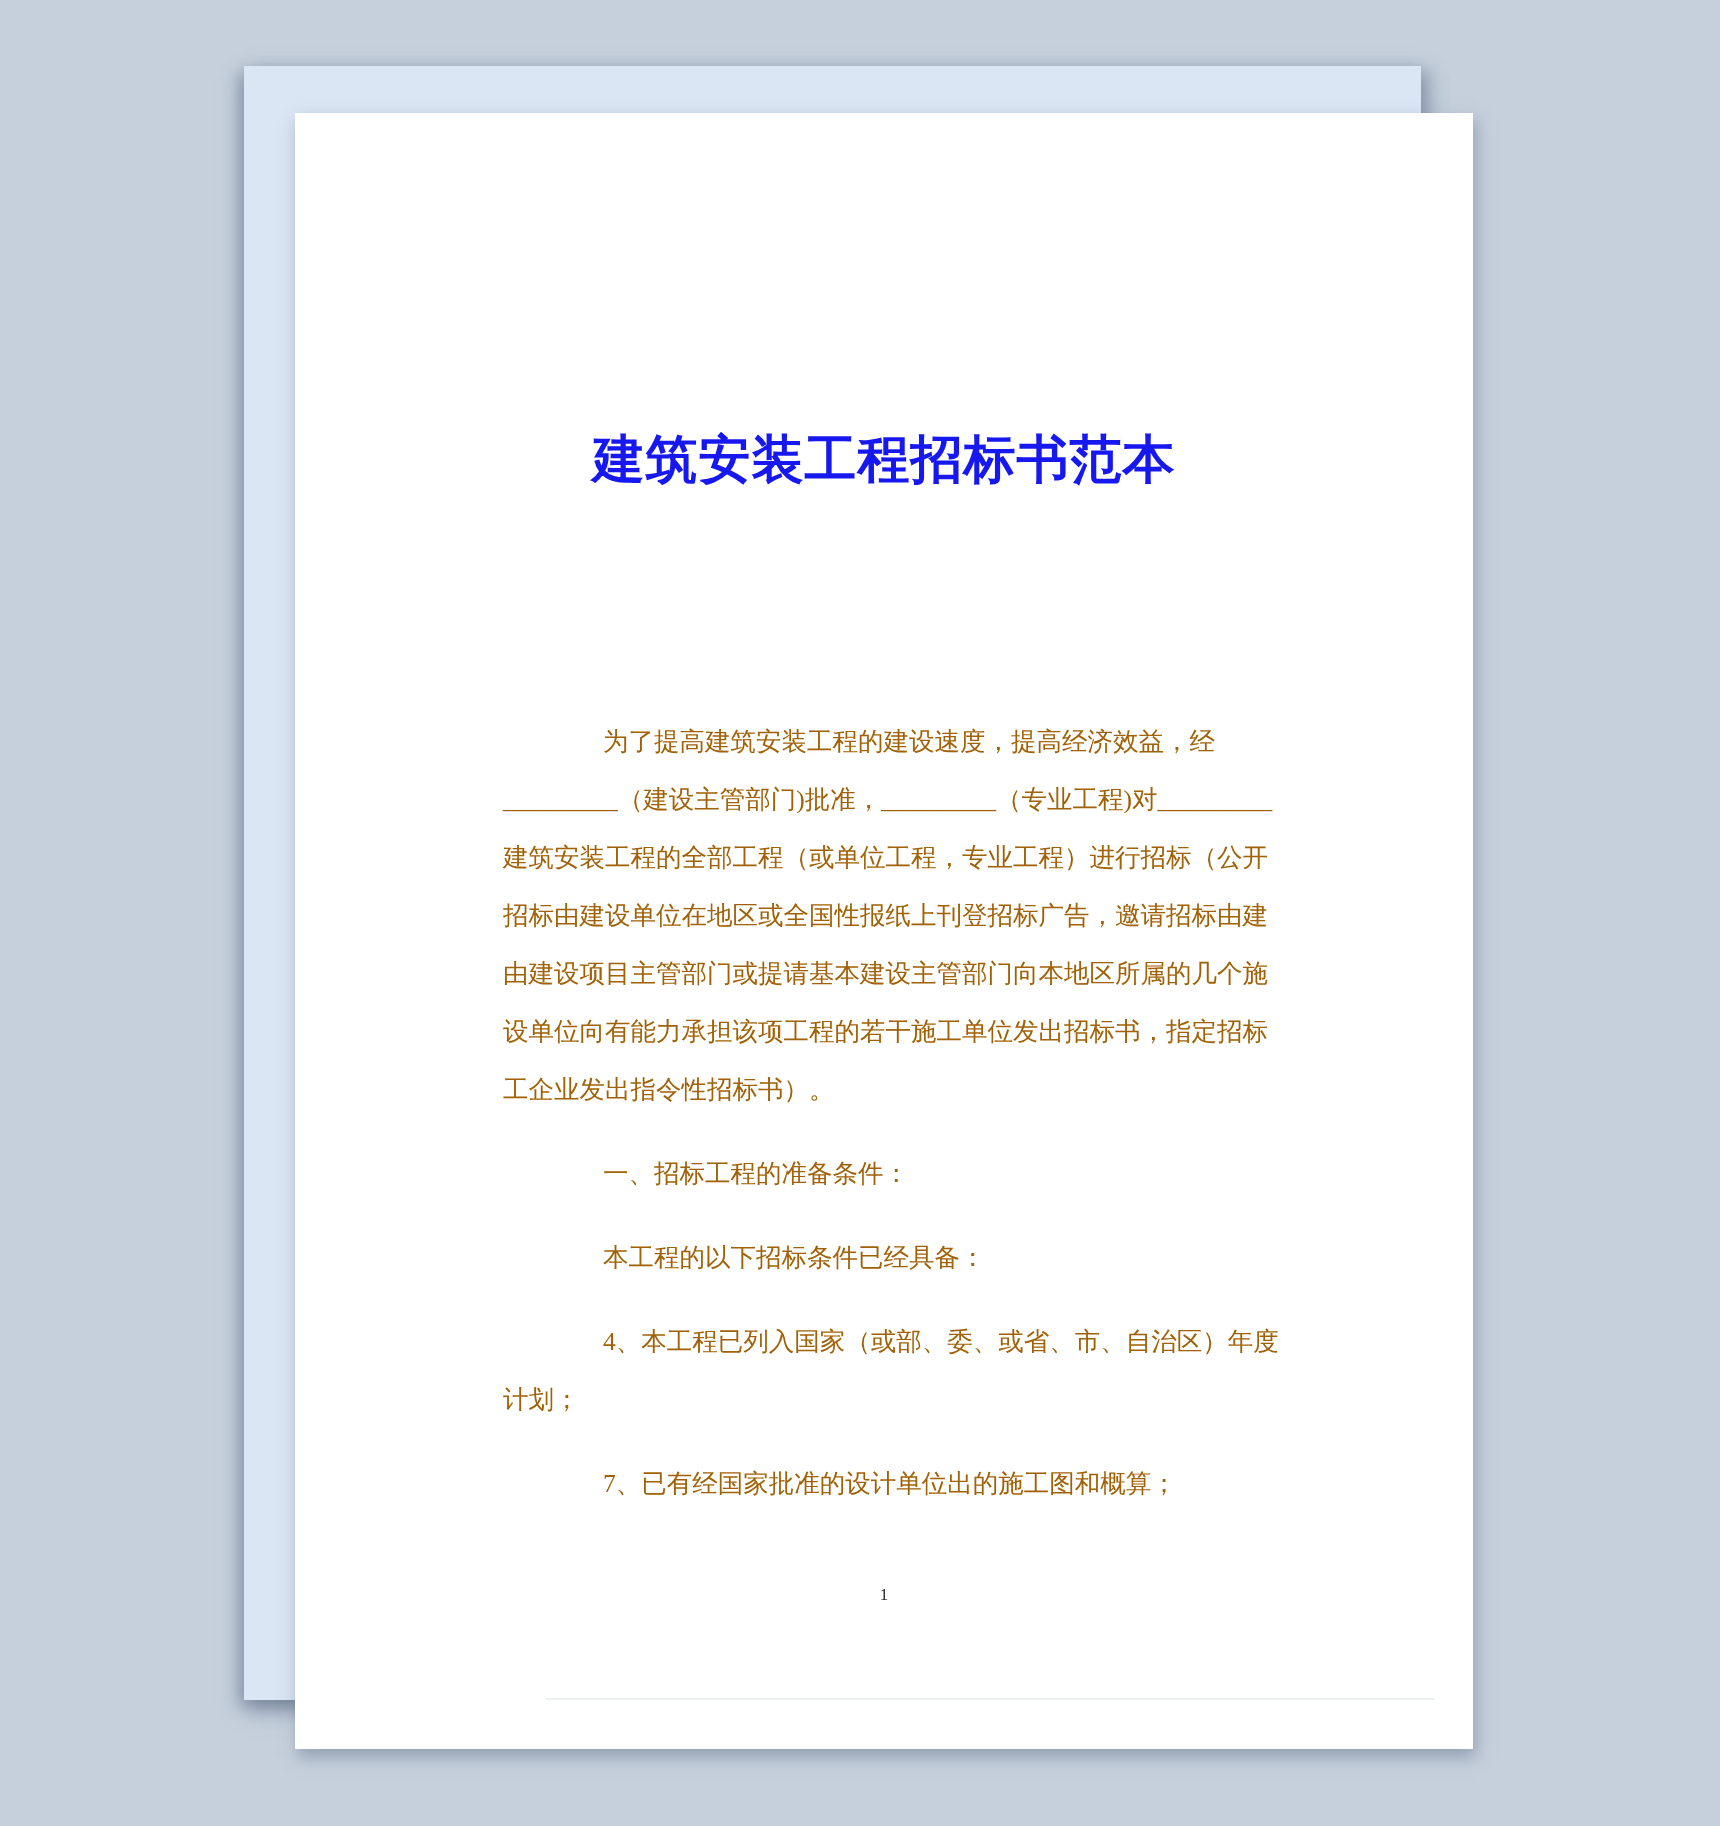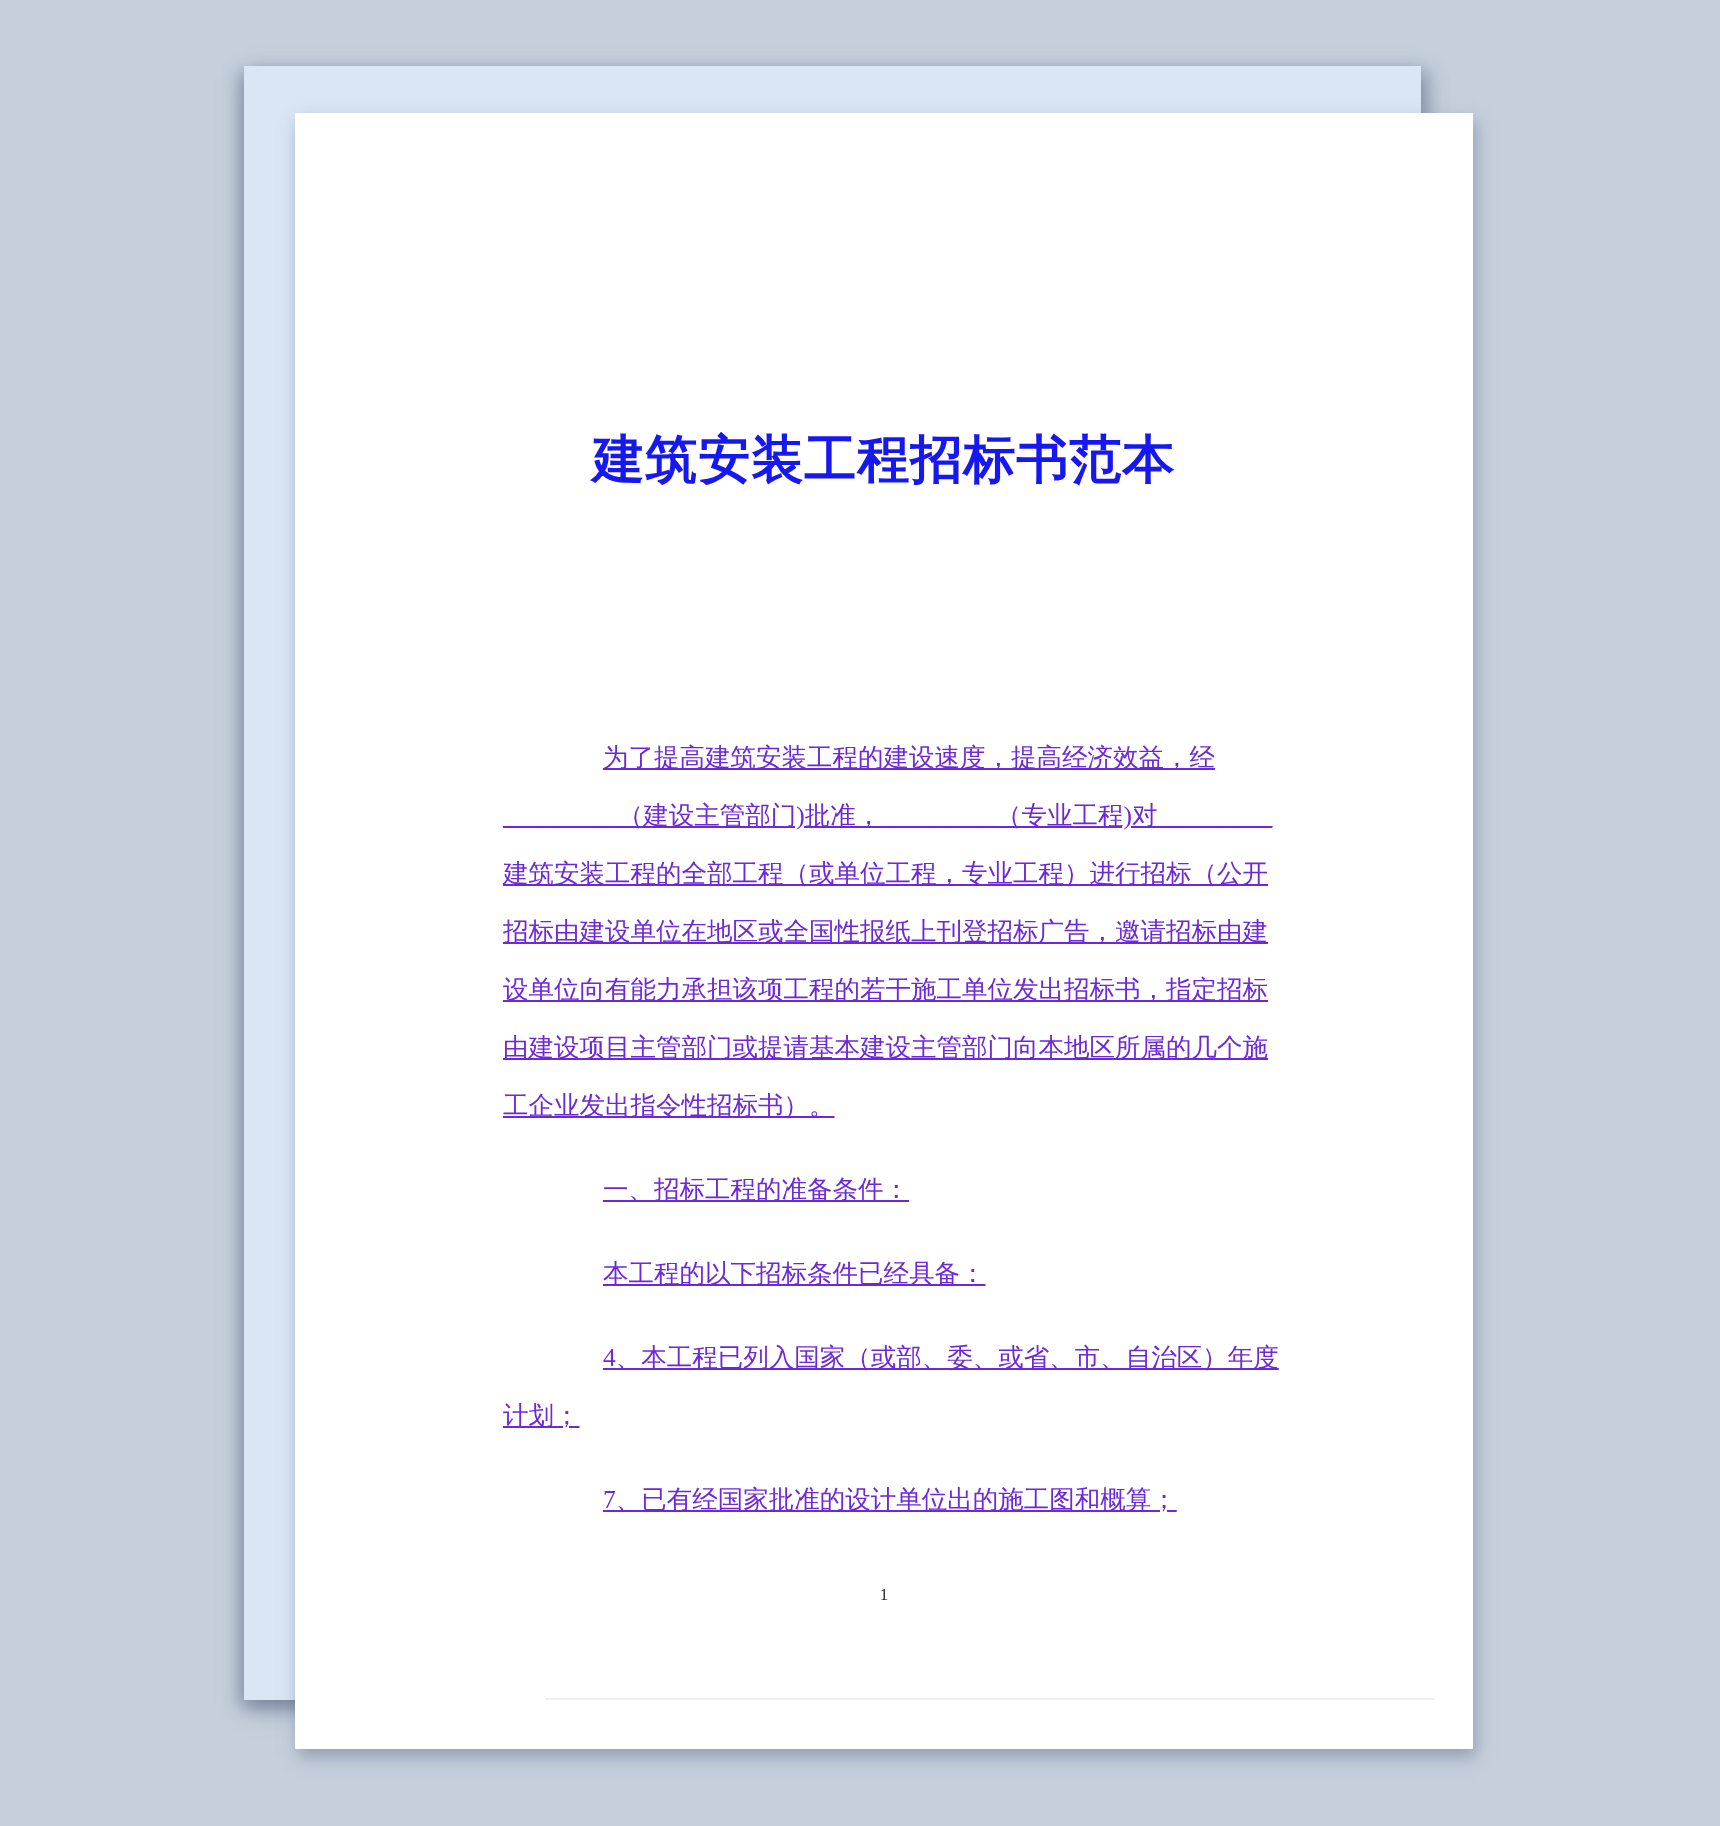--- a/index.html
+++ b/index.html
@@ -21,23 +21,22 @@
   }
   .doc-title {
     position:absolute; left:0; right:0; top:316px;
     text-align:center;
     font-family:"Liberation Sans","DejaVu Sans",sans-serif;
     font-weight:bold; font-size:52px; line-height:60px;
     color: var(--title-color, #1717f0);
     letter-spacing:1px;
   }
   .text-column {
-    position:absolute; left:208px; top:616px; width:770px;
-    color:#6d28d9;
-    text-decoration:underline;
+    position:absolute; left:208px; top:600px; width:770px;
+    color:#a16207;
   }
   .para { margin:0 0 26px 0; }
   .doc-line {
     font-size:25.5px; line-height:58px;
     white-space:nowrap;
   }
   .indent { padding-left:100px; }
   .page-num {
     position:absolute; left:0; right:0; top:1472px;
     text-align:center; font-size:17px; line-height:20px; color:#2b2b2b;
@@ -58,22 +57,22 @@
 
     <div class="doc-title">建筑安装工程招标书范本</div>
 
     <div class="text-column">
 
       <div class="para">
         <div class="doc-line indent">为了提高建筑安装工程的建设速度，提高经济效益，经</div>
         <div class="doc-line">_________（建设主管部门)批准，_________（专业工程)对_________</div>
         <div class="doc-line">建筑安装工程的全部工程（或单位工程，专业工程）进行招标（公开</div>
         <div class="doc-line">招标由建设单位在地区或全国性报纸上刊登招标广告，邀请招标由建</div>
+        <div class="doc-line">由建设项目主管部门或提请基本建设主管部门向本地区所属的几个施</div>
         <div class="doc-line">设单位向有能力承担该项工程的若干施工单位发出招标书，指定招标</div>
-        <div class="doc-line">由建设项目主管部门或提请基本建设主管部门向本地区所属的几个施</div>
         <div class="doc-line">工企业发出指令性招标书）。</div>
       </div>
 
       <div class="para">
         <div class="doc-line indent">一、招标工程的准备条件：</div>
       </div>
 
       <div class="para">
         <div class="doc-line indent">本工程的以下招标条件已经具备：</div>
       </div>

